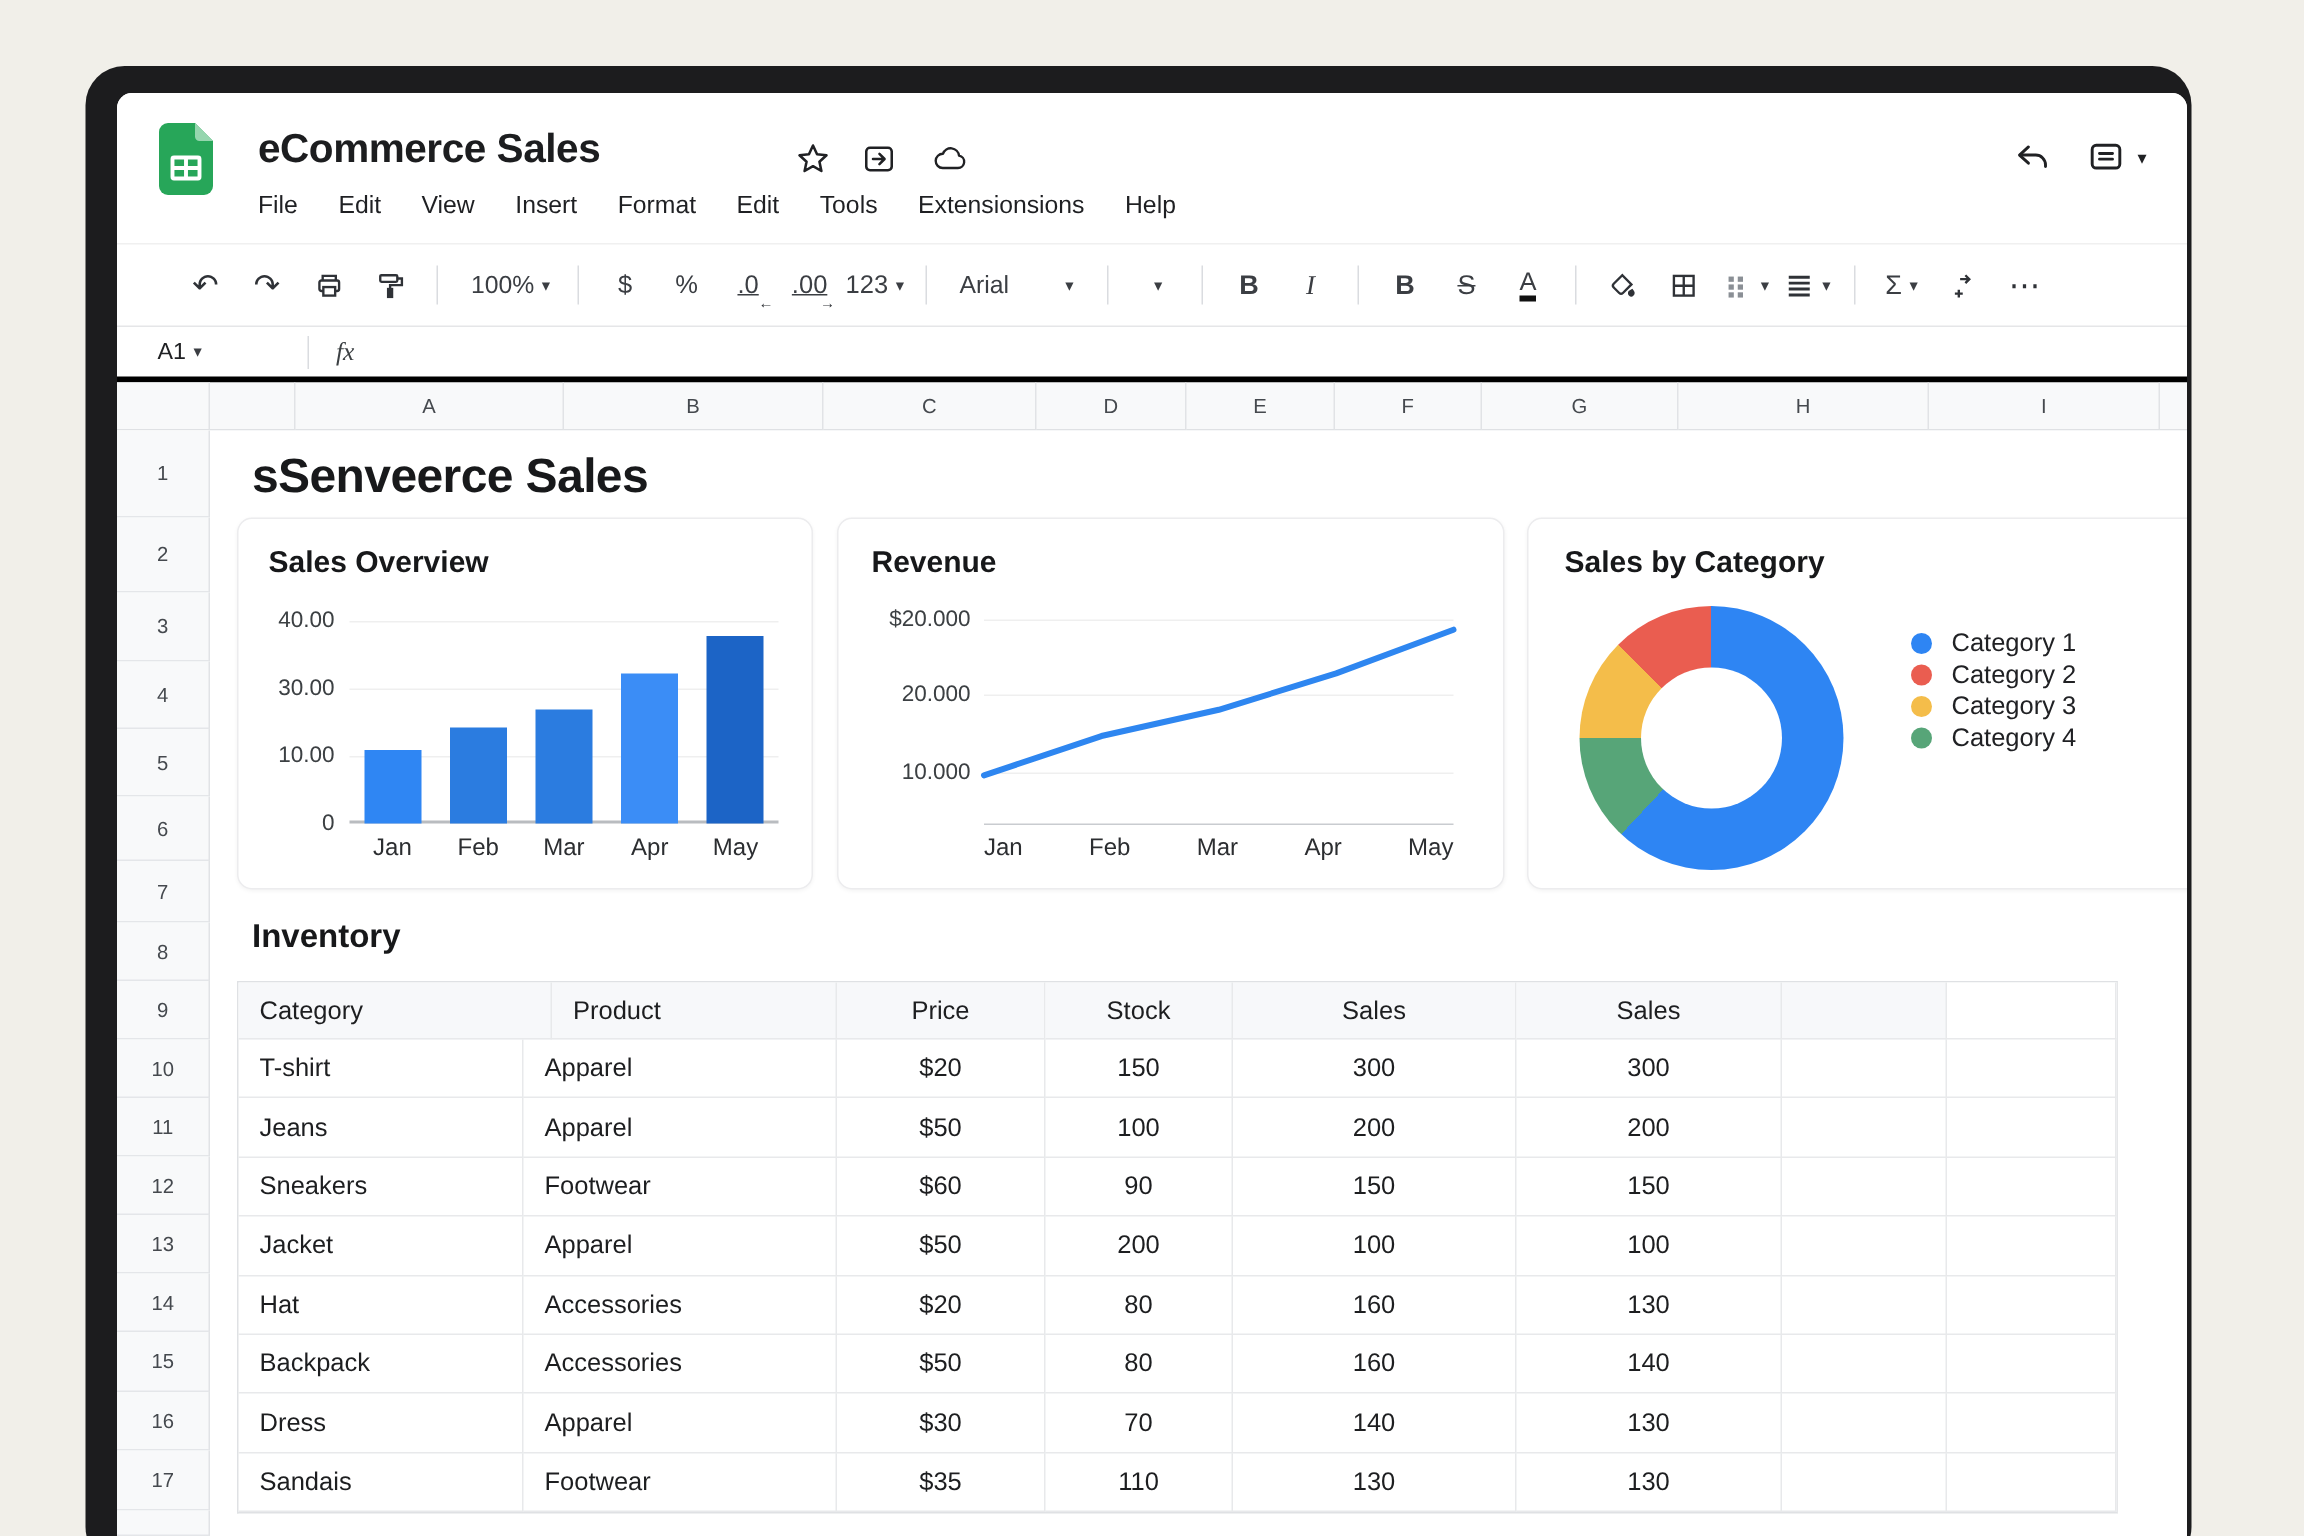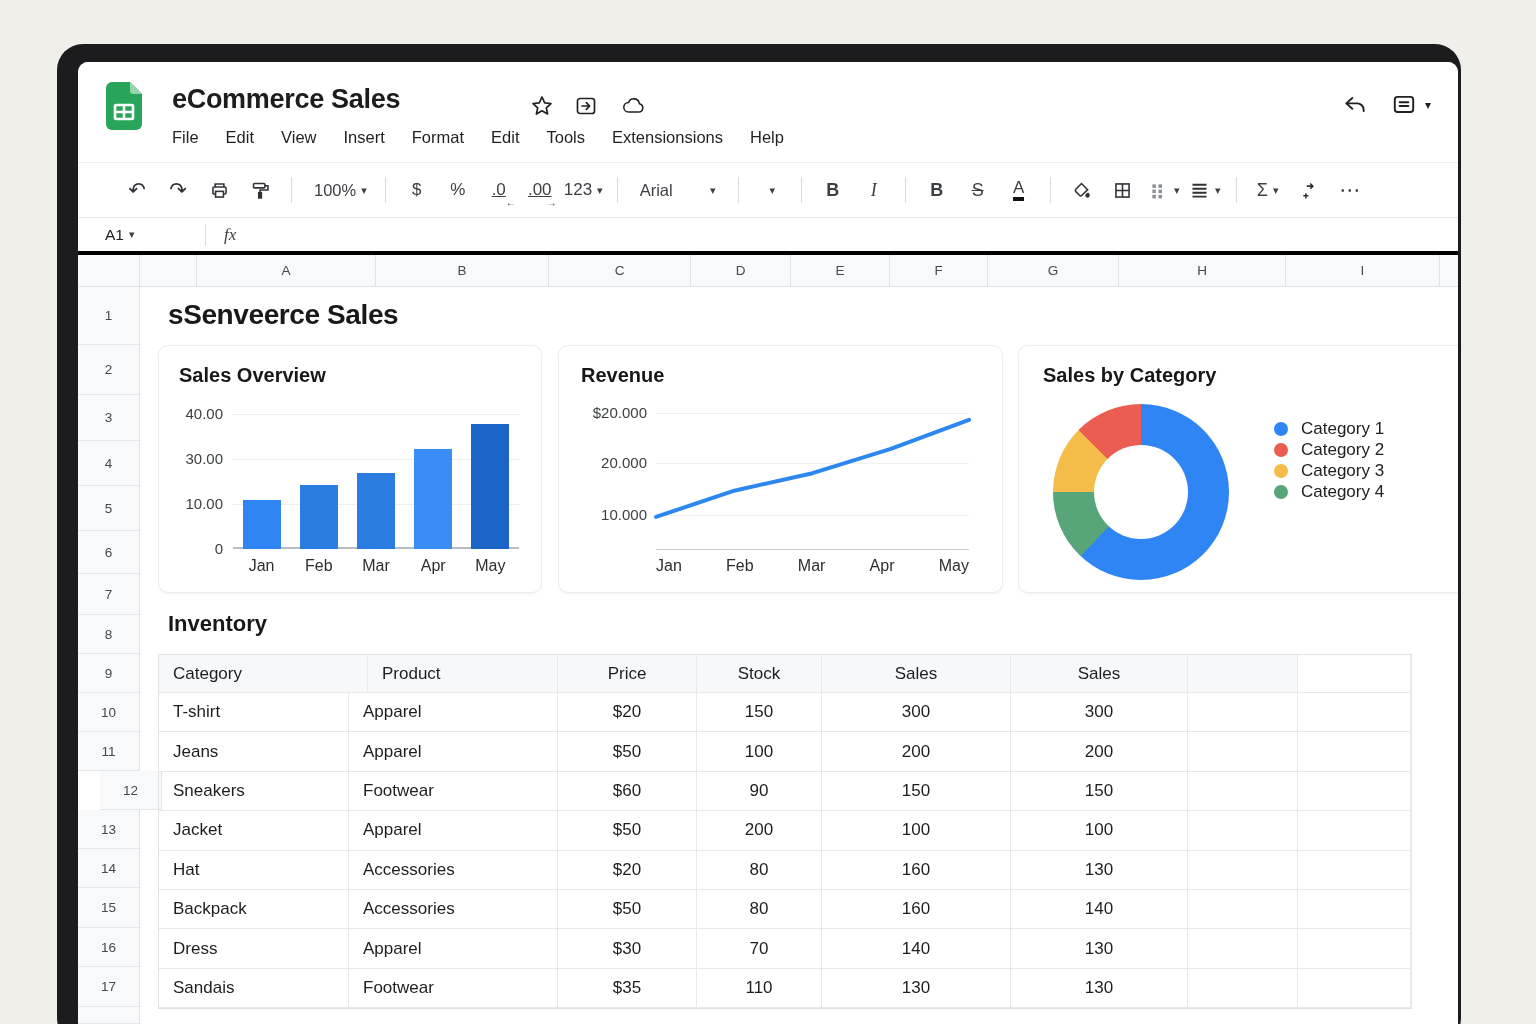--- a/index.html
+++ b/index.html
@@ -54,21 +54,21 @@
   .col-cell { flex:none; border-right:1px solid #e1e3e6; border-bottom:1px solid #dfe1e4;
               display:flex; align-items:center; justify-content:center; font-size:13.5px; color:#45494e; cursor:pointer; }
   .col-fill { flex:1; border-bottom:1px solid #dfe1e4; }
 
   
   .grid-body { position:absolute; left:0; top:225px; width:100%; height:757px; background:#fff; }
   .row-numbers { position:absolute; left:0; top:0; width:62px; }
   .row-num { width:62px; border-right:1px solid #e1e3e6; border-bottom:1px solid #e4e6e9; background:#f8f9fa;
              display:flex; align-items:center; justify-content:center; font-size:13.5px; color:#45494e; cursor:pointer; }
 
-  .sheet-title { position:absolute; left:90px; top:12px; font-size:28px; font-weight:700; color:#18191b; letter-spacing:-0.4px; }
+  .sheet-title { position:absolute; left:90px; top:12px; font-size:32px; font-weight:700; color:#18191b; letter-spacing:-0.4px; }
 
   .card { position:absolute; top:58px; height:248px; background:#fff; border:1px solid #ececee;
           border-radius:10px; box-shadow:0 1px 3px rgba(0,0,0,0.05); cursor:pointer; }
   .card-title { position:absolute; left:20px; top:18px; font-size:20px; font-weight:700; color:#17181a; }
 
   
   .bplot { position:absolute; left:74px; top:68px; width:286px; height:135px; }
   .gline { position:absolute; left:0; width:100%; height:1px; background:#efefef; }
   .baseline { position:absolute; left:0; bottom:0; width:100%; height:2px; background:#b9bcc0; }
   .bars { position:absolute; left:0; bottom:0; width:100%; height:100%; display:flex;
@@ -285,21 +285,21 @@
           <div class="row-num" style="height: 50px;">2</div>
           <div class="row-num" style="height: 46px;">3</div>
           <div class="row-num" style="height: 45px;">4</div>
           <div class="row-num" style="height: 45px;">5</div>
           <div class="row-num" style="height: 43px;">6</div>
           <div class="row-num" style="height: 41px;">7</div>
           <div class="row-num" style="height: 39px;">8</div>
           <div class="row-num" style="height: 39px;">9</div>
           <div class="row-num" style="height: 39px;">10</div>
           <div class="row-num" style="height: 39px;">11</div>
-          <div class="row-num" style="height: 39px; margin-left: 22px;">12</div>
+          <div class="row-num" style="height: 39px;">12</div>
           <div class="row-num" style="height: 39px;">13</div>
           <div class="row-num" style="height: 39px;">14</div>
           <div class="row-num" style="height: 40px;">15</div>
           <div class="row-num" style="height: 39px;">16</div>
           <div class="row-num" style="height: 40px;">17</div>
           <div class="row-num" style="height: 17px;"></div>
         </div>
 
       <div class="sheet-title">sSenveerce Sales</div>
 

